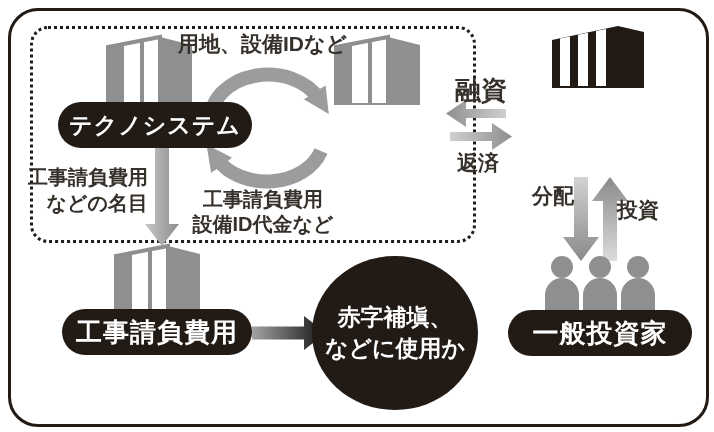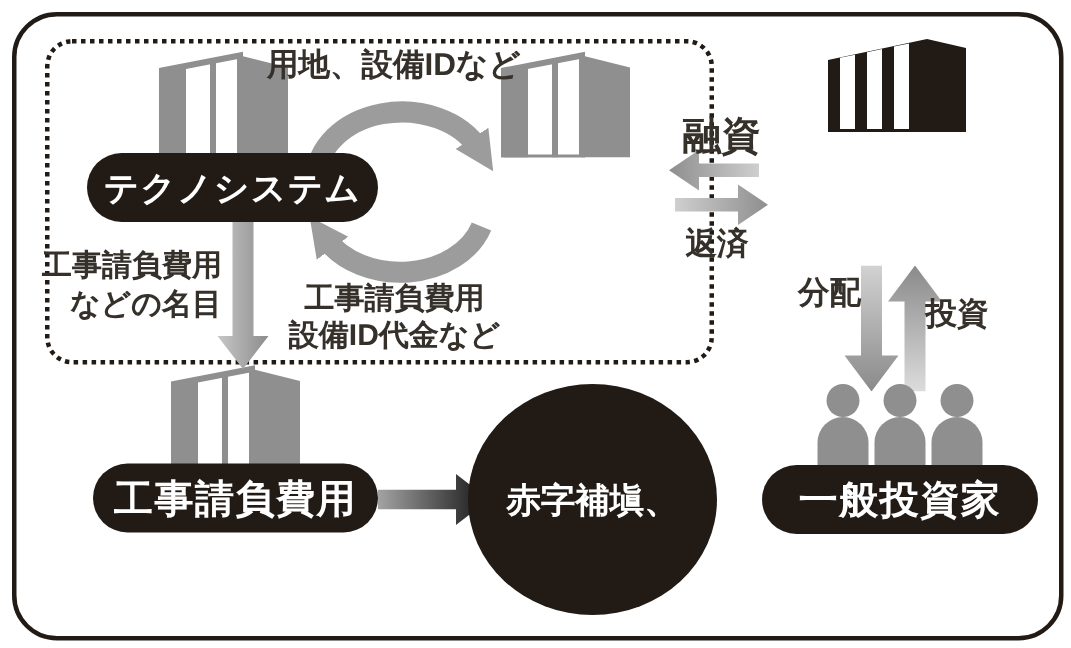--- a/index.html
+++ b/index.html
@@ -174,20 +174,21 @@
   </div>
   <div class="abs pill pill-tunnel">
     <span>工事請負費用</span>
   </div>
   <div class="abs pill pill-investors">
     <span>一般投資家</span>
   </div>
 
   <div class="abs usage-circle">
     <div>赤字補塡、</div>
+    <div>などに使用か</div>
   </div>
 
   <div class="abs flow-label lbl-land">用地、設備IDなど</div>
 
   <div class="abs flow-label lbl-fee-left">
     <div>工事請負費用</div>
     <div>などの名目</div>
   </div>
 
   <div class="abs flow-label lbl-fee-bottom">

